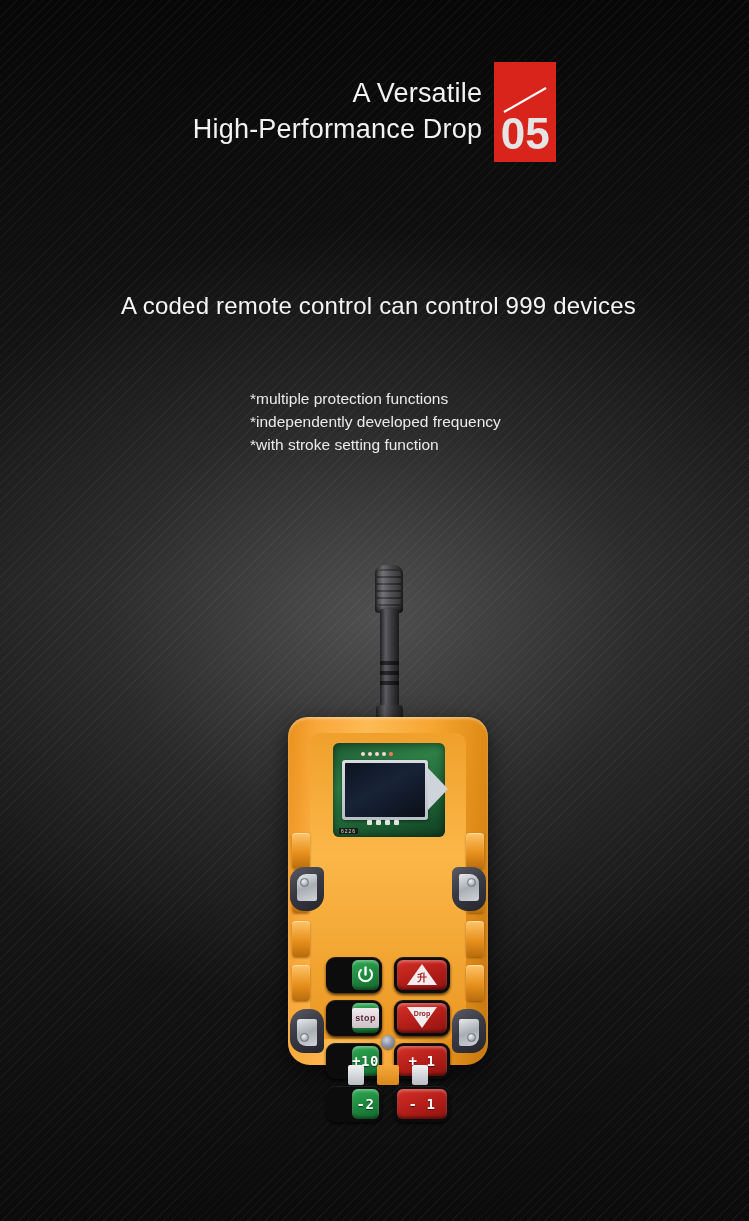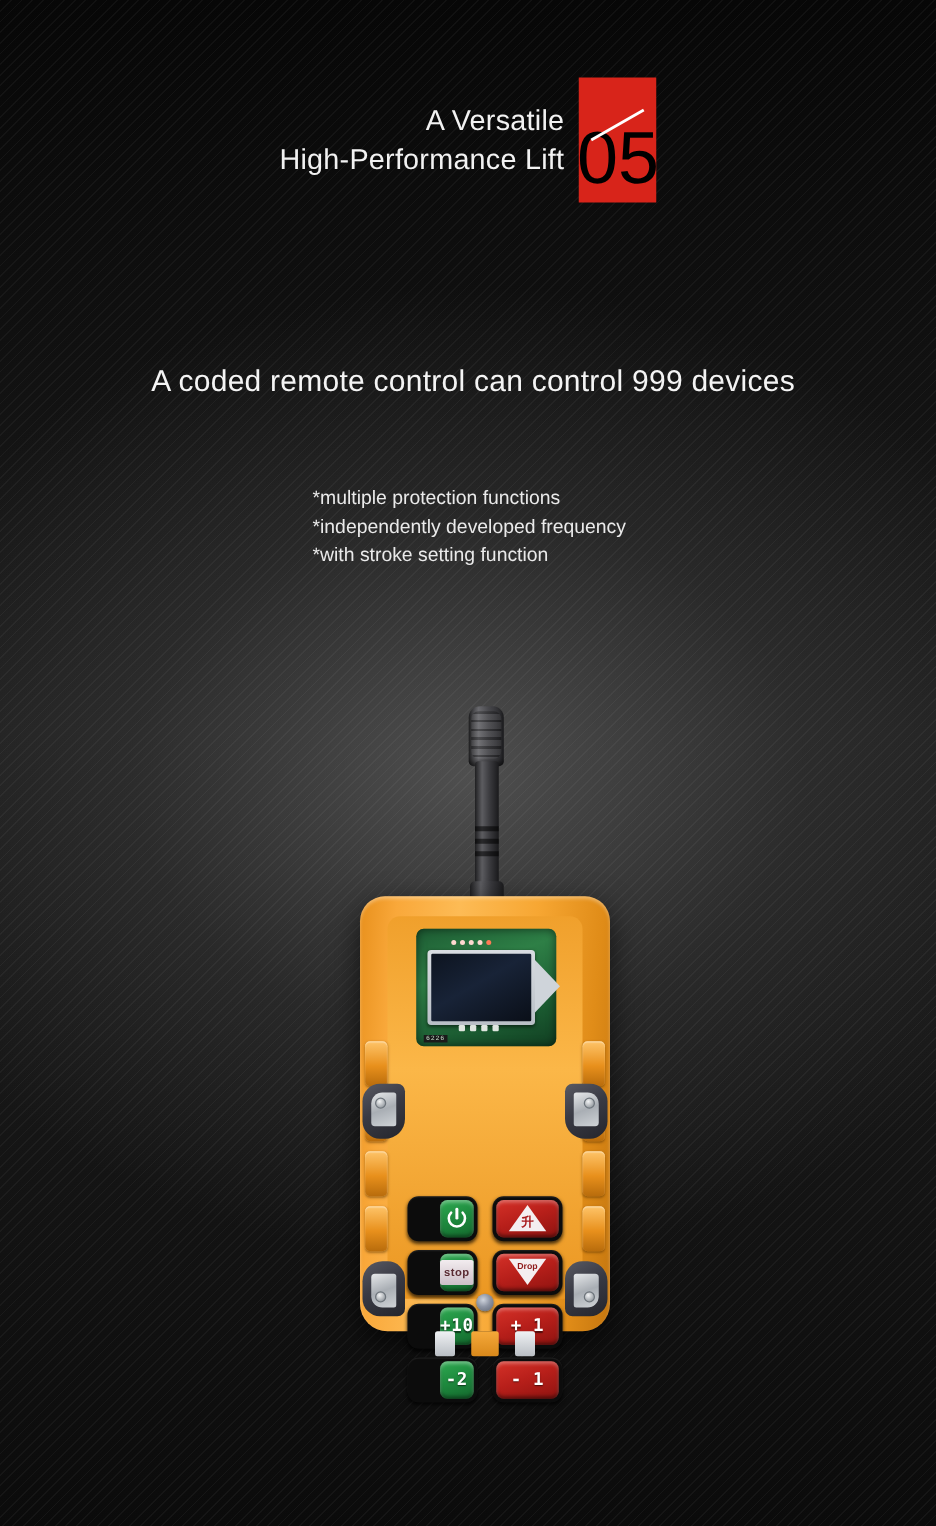--- a/index.html
+++ b/index.html
@@ -30,38 +30,38 @@
   }
   #page > * { position:relative; z-index:2; }
 
   
   .header {
     position:absolute; top:62px; left:0; width:749px;
     display:flex; justify-content:center; align-items:stretch;
   }
   .head-left, .head-right {
     display:flex; flex-direction:column; justify-content:center;
-    font-size:23px; font-weight:400; line-height:1.33; color:#f2f2f2;
+    font-size:27px; font-weight:400; line-height:1.33; color:#f2f2f2;
     letter-spacing:.2px;
   }
   .head-left { text-align:right; padding-right:12px; }
   .head-right { text-align:left; padding-left:14px; }
   .head-right .l2 { padding-left:22px; }
   .badge {
     width:62px; min-height:100px;
     background:#d8241a;
     display:flex; flex-direction:column; justify-content:flex-end;
     align-items:center; position:relative;
     padding-bottom:2px;
   }
   .badge .slash {
     position:absolute; left:8px; top:24px; width:46px; height:28px;
   }
   .badge .num {
-    font-size:59px; font-weight:400; color:#000000; line-height:1;
+    font-size:44px; font-weight:700; color:#e5e5e5; line-height:1;
     letter-spacing:0px; padding-bottom:4px;
   }
   .subtitle {
     position:absolute; top:192px; left:4px; width:749px; text-align:center;
     font-size:24px; color:#f4f4f4; letter-spacing:.2px;
   }
   .bullets {
     position:absolute; top:260px; left:250px; width:260px;
     font-size:15.5px; line-height:1.48; color:#eaeaea;
   }
@@ -229,21 +229,21 @@
 </style>
 </head>
 <body>
 
 <div id="page">
 
   
   <div class="header">
     <div class="head-left">
       <div class="line">A Versatile</div>
-      <div class="line">High-Performance Lift</div>
+      <div class="line">High-Performance Drop</div>
     </div>
     <div class="badge">
       <svg class="slash" viewBox="0 0 46 28">
         <line x1="2" y1="26" x2="44" y2="2" stroke="#ffffff" stroke-width="2.2"></line>
       </svg>
       <div class="num">05</div>
     </div>
   </div>
 
   <div class="subtitle">A coded remote control can control 999 devices</div>

